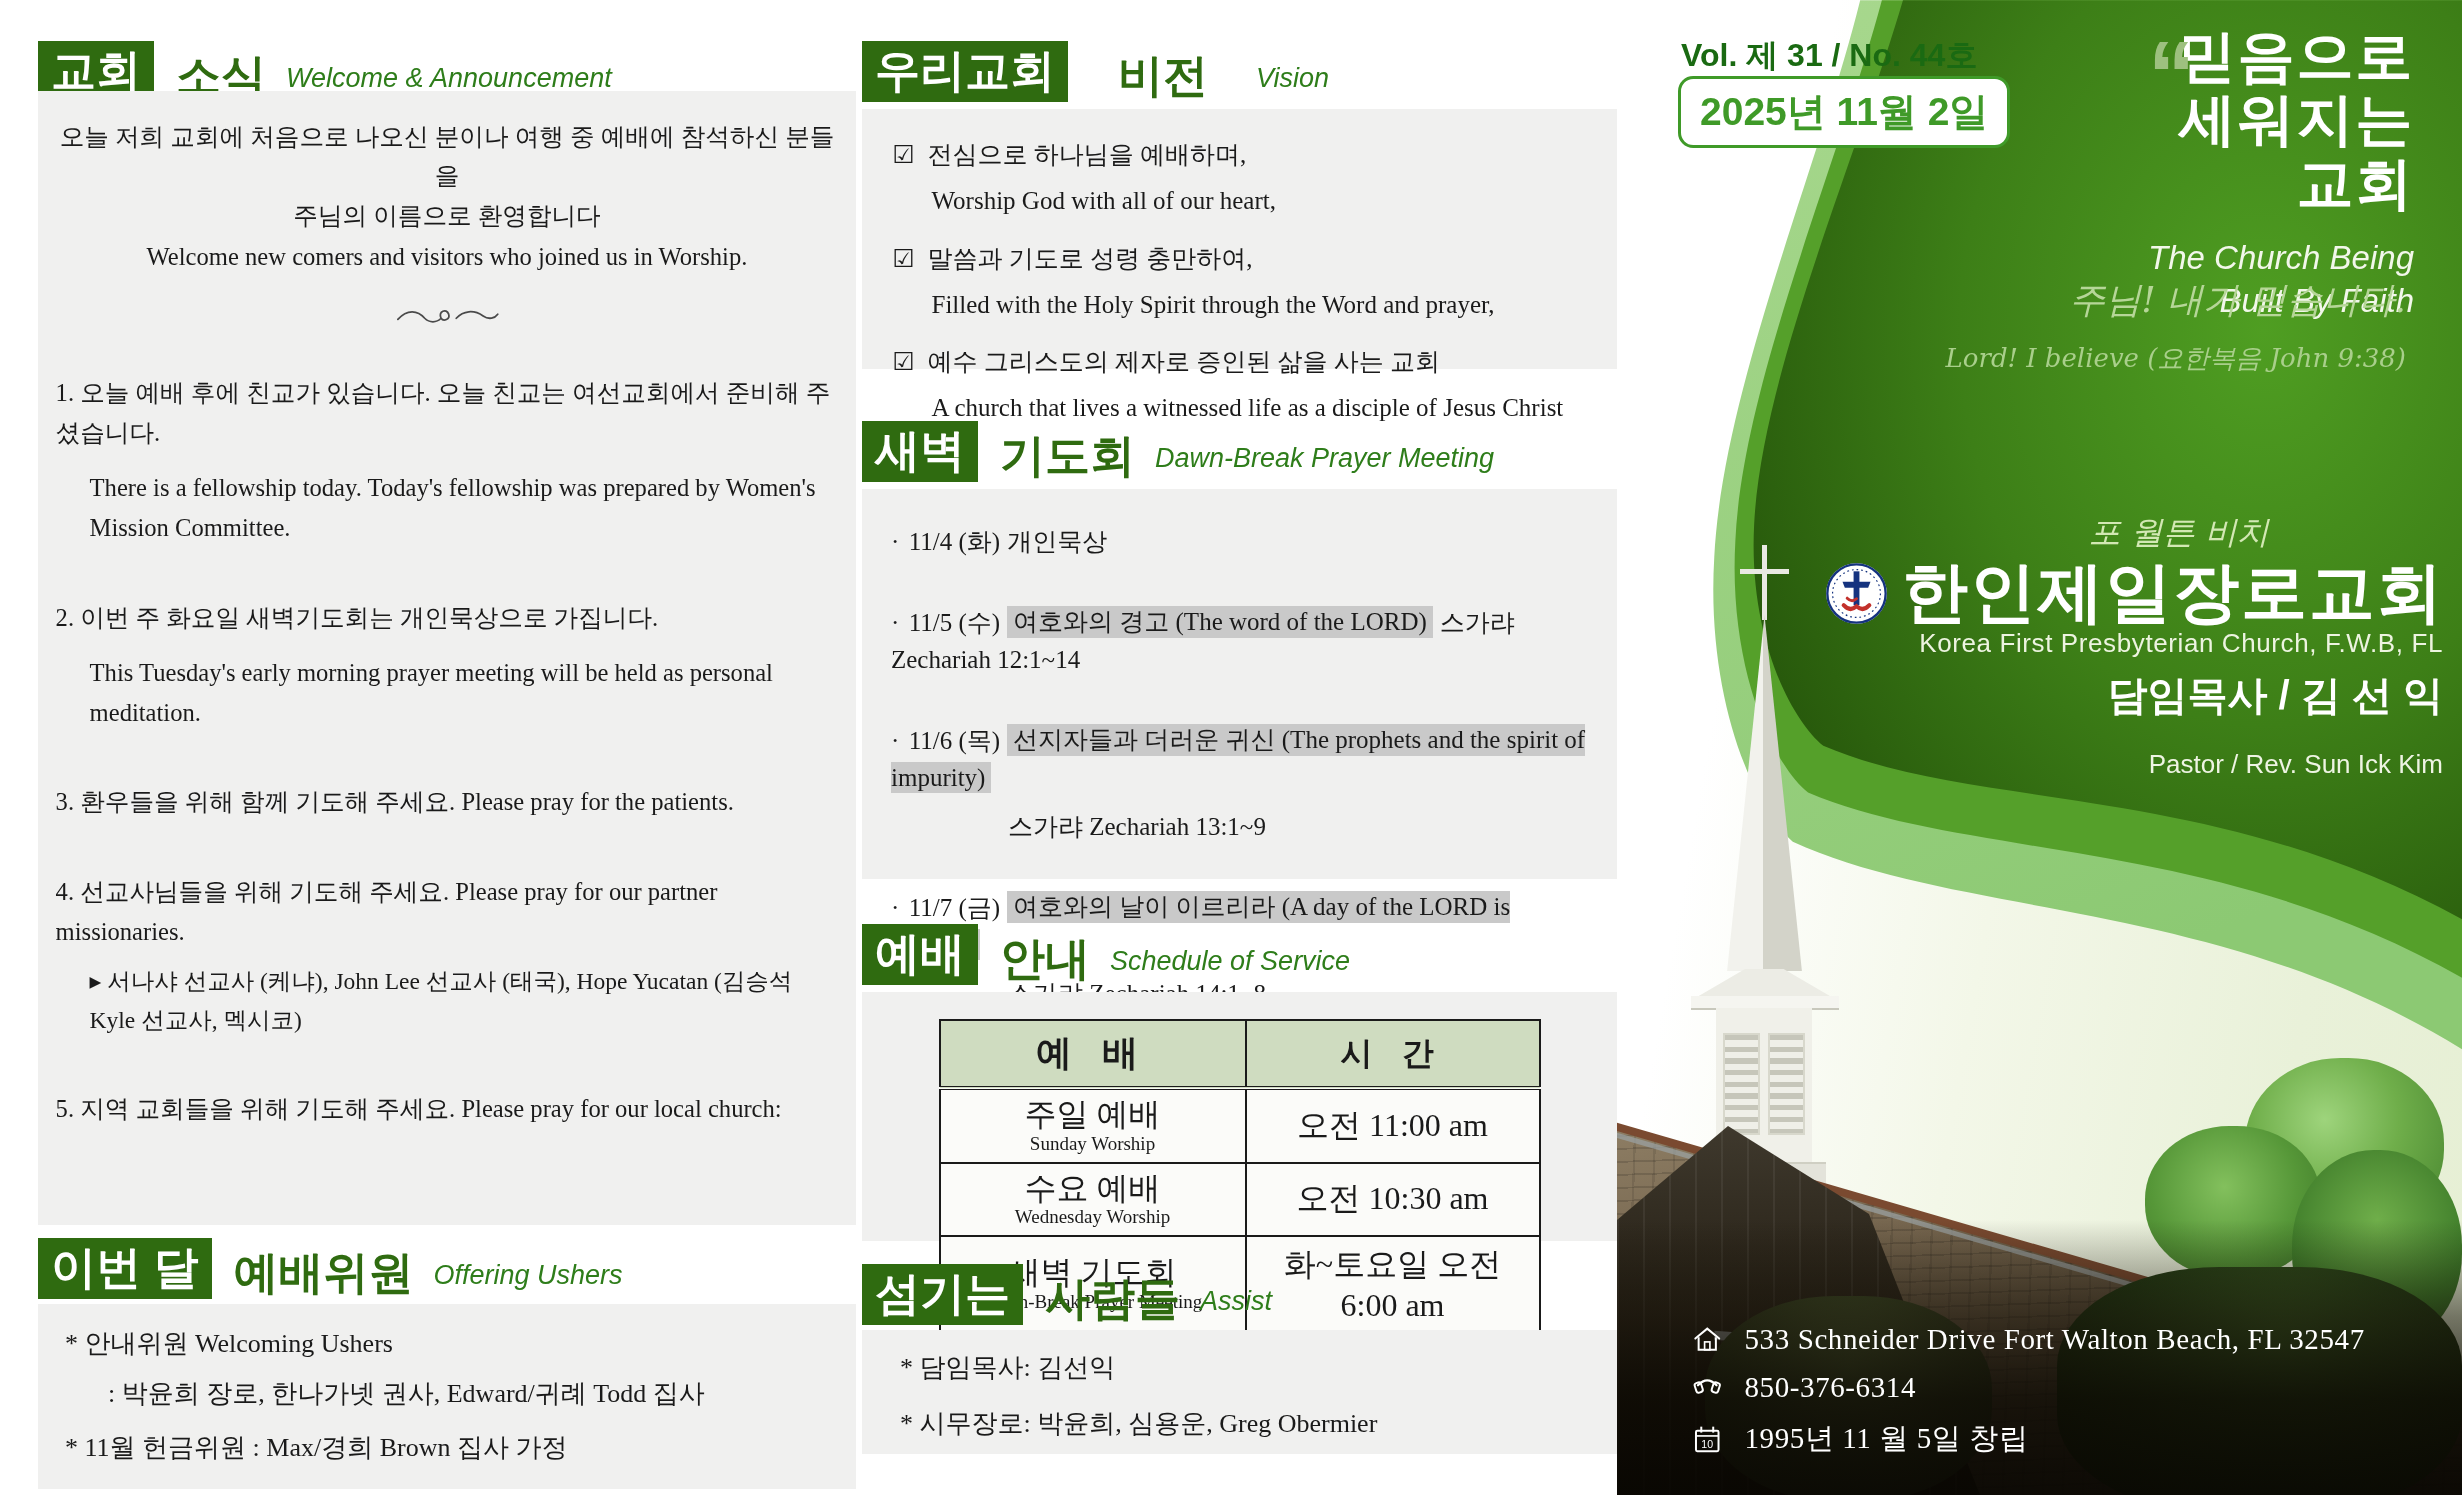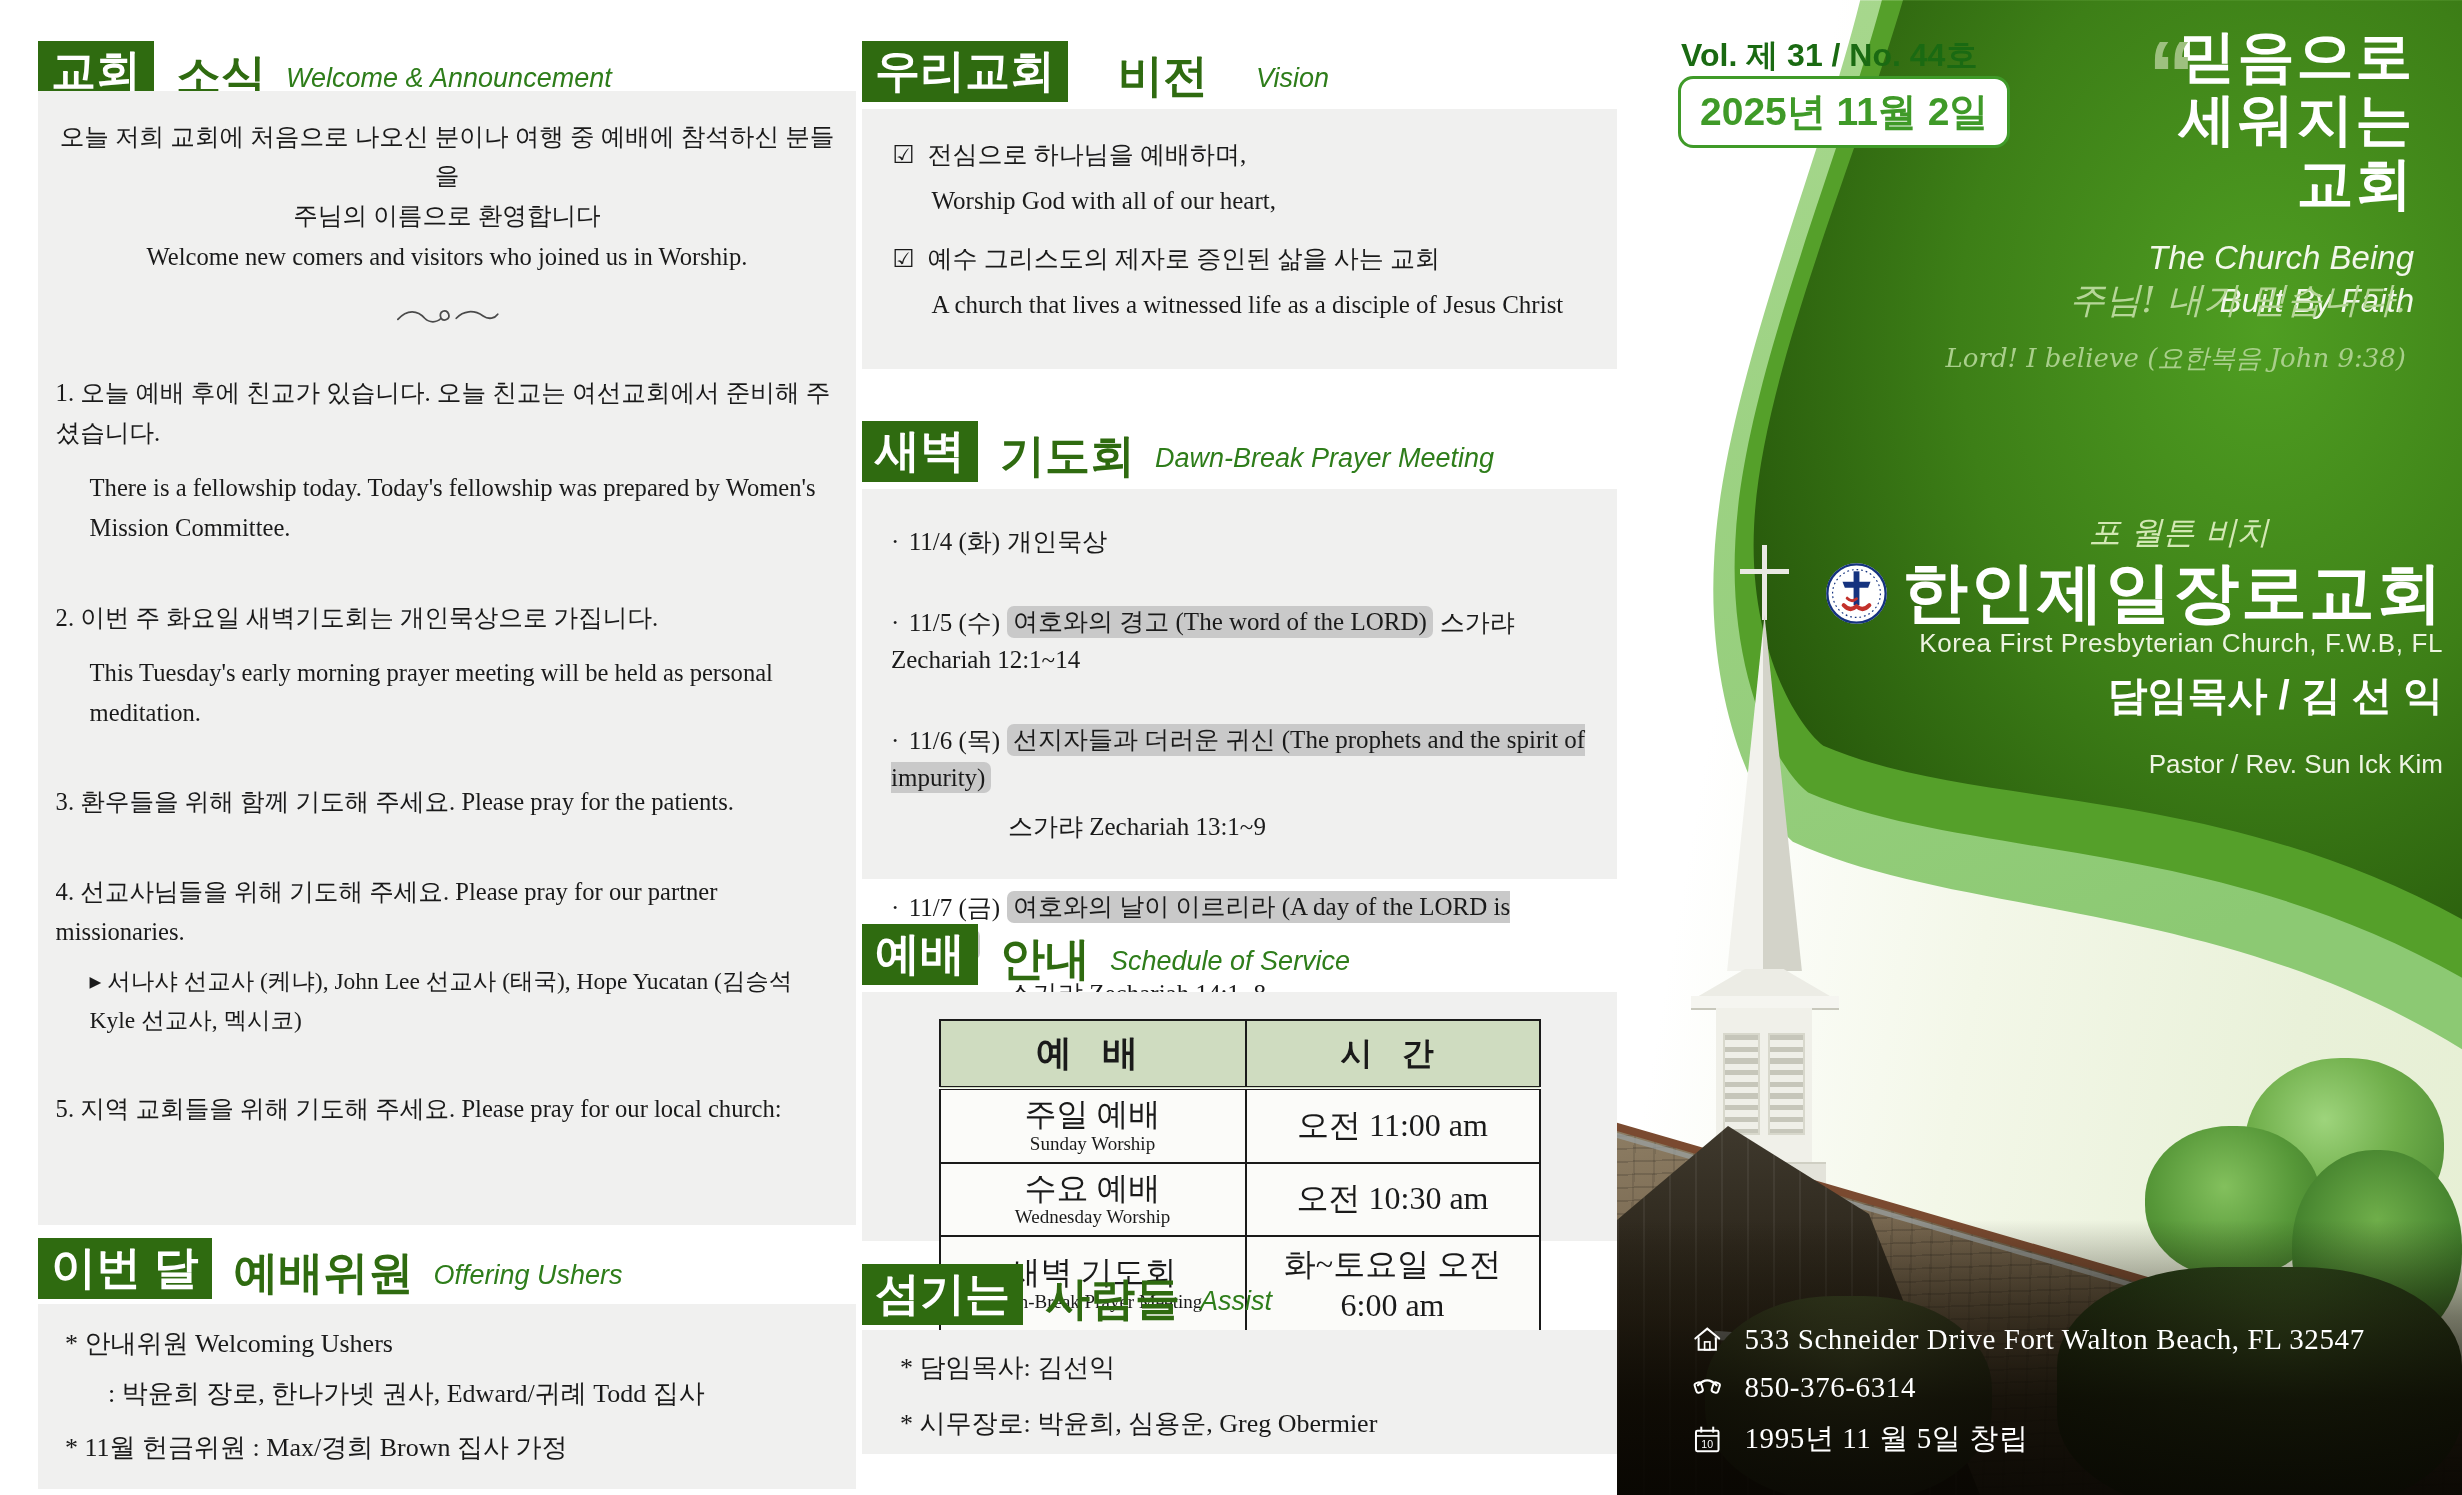--- a/index.html
+++ b/index.html
@@ -32,21 +32,21 @@
   #ushers-box .l3{margin-top:14px;}
 
   
   #vision-box{left:862px;top:109px;width:755px;height:260px;padding:27px 30.5px;font-size:25px;line-height:1.5;}
   .v-item{margin-bottom:20px;}
   .v-check{font-family:"DejaVu Sans","Liberation Sans",sans-serif;font-size:24.6px;margin-right:13px;}
   .v-en{padding-left:39px;margin-top:8.2px;}
   #dawn-box{left:862px;top:489px;width:755px;height:390px;padding:34px 29px;font-size:25px;line-height:1.5;}
   .d-item{margin-bottom:43px;}
   .d-bullet{margin-right:9.4px;}
-  .d-hl{background:#c9c9c9;padding:2.3px 5.9px;margin-left:7px;border-radius:7px;}
+  .d-hl{background:#c9c9c9;padding:2.3px 5.9px;margin-left:7px;}
   .d-hl:empty{display:none;}
   .d-post{margin-left:7px;}
   .d-post:empty{display:none;}
   .d-line2{padding-left:117px;margin-top:11.7px;}
   .d-line2:empty{display:none;}
   #sched-box{left:862px;top:992px;width:755px;height:249px;}
   #sched-table{border-collapse:collapse;border:2.9px solid #1a1a1a;margin:27px auto 0;background:#fbfbf9;}
   #sched-table th{background:#cfdcc0;font-size:36px;font-weight:700;letter-spacing:10.6px;
                   border:2.3px solid #1a1a1a;border-bottom:4.7px double #1a1a1a;padding:8.2px 0;}
   #sched-table td{border:2.3px solid #1a1a1a;text-align:center;padding:5.9px 14px;}
@@ -197,20 +197,24 @@
     <span class="hbox">우리교회</span>
     <span class="hrest">비전</span>
     <span class="hscript">Vision</span>
   </div>
   <div id="vision-box" class="graybox">
     <div class="v-item">
       <span class="v-check">☑</span><span>전심으로 하나님을 예배하며,</span>
       <div class="v-en">Worship God with all of our heart,</div>
     </div>
     <div class="v-item">
+      <span class="v-check">☑</span><span>말씀과 기도로 성령 충만하여,</span>
+      <div class="v-en">Filled with the Holy Spirit through the Word and prayer,</div>
+    </div>
+    <div class="v-item">
       <span class="v-check">☑</span><span>예수 그리스도의 제자로 증인된 삶을 사는 교회</span>
       <div class="v-en">A church that lives a witnessed life as a disciple of Jesus Christ</div>
     </div>
   </div>
 
   <div class="shead" style="left:862px;top:421px;">
     <span class="hbox">새벽</span>
     <span class="hrest">기도회</span>
     <span class="hscript">Dawn-Break Prayer Meeting</span>
   </div>

